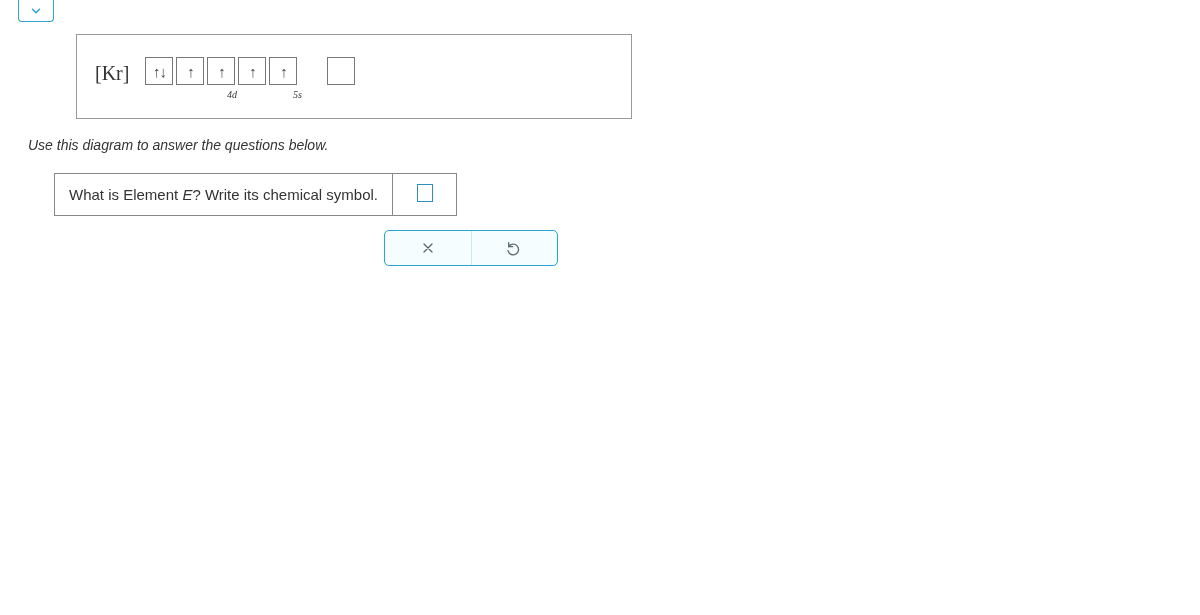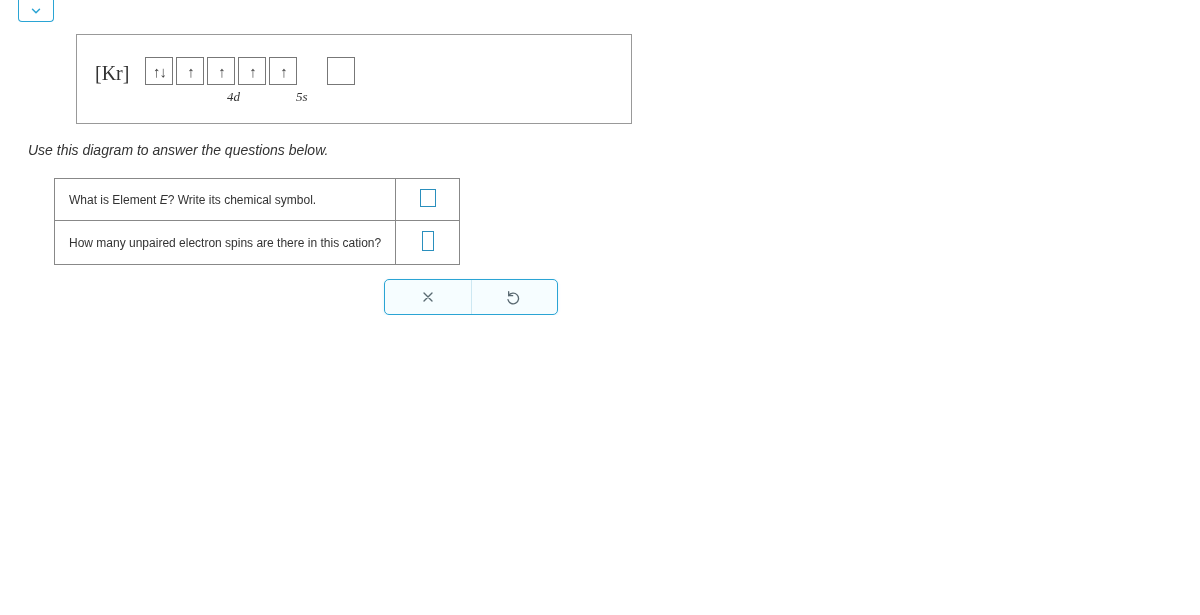--- a/index.html
+++ b/index.html
@@ -50,35 +50,35 @@
     align-items: center;
     justify-content: center;
     font-family: Arial, sans-serif;
     font-size: 15px;
     letter-spacing: -1px;
     color: #444;
   }
   .labels-row {
     display: flex;
     font-family: "Times New Roman", serif;
-    font-size: 13px;
+    font-size: 10px;
     font-style: italic;
     margin-top: 4px;
   }
   .lbl-4d { margin-left: 132px; }
   .lbl-5s { margin-left: 56px; }
   .use-line { margin: 18px 0 20px 0; font-style: italic; }
   .qa-wrap { margin-left: 26px; }
   .qa-table {
     border-collapse: collapse;
   }
   .qa-table td {
     border: 1px solid #888;
     padding: 10px 14px;
-    font-size: 12px;
+    font-size: 15px;
     vertical-align: middle;
   }
   .qa-table td.answer {
     width: 64px;
     text-align: center;
   }
   .answer-box {
     display: inline-block;
     border: 1px solid #2a8fbd;
     color: #2a8fbd;
@@ -152,26 +152,20 @@
     <table class="qa-table">
       <tbody>
           <tr>
         <td>
           <span>What is Element </span><span class="italic">E</span><span>? Write its chemical symbol.</span>
         </td>
         <td class="answer">
           <span class="answer-box"></span>
         </td>
       </tr>
-      <tr>
-        <td>How many unpaired electron spins are there in this cation?</td>
-        <td class="answer">
-          <span class="answer-box wide"></span>
-        </td>
-      </tr>
     </tbody>
       </table>
 
     <div class="action-bar">
       <div class="action-btn">
         <svg viewBox="0 0 24 24">
           <path d="M6 6 L18 18 M18 6 L6 18" stroke="#5a6a72" stroke-width="2" stroke-linecap="round"></path>
         </svg>
       </div>
       <div class="action-btn">

